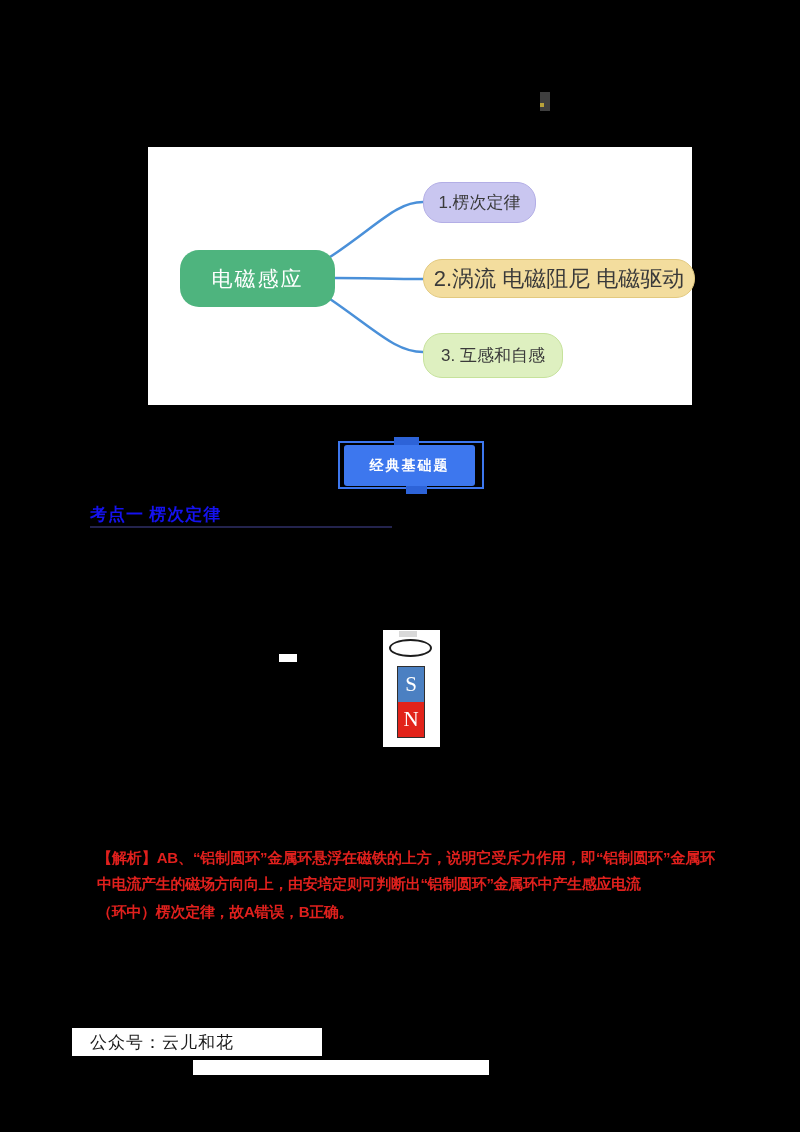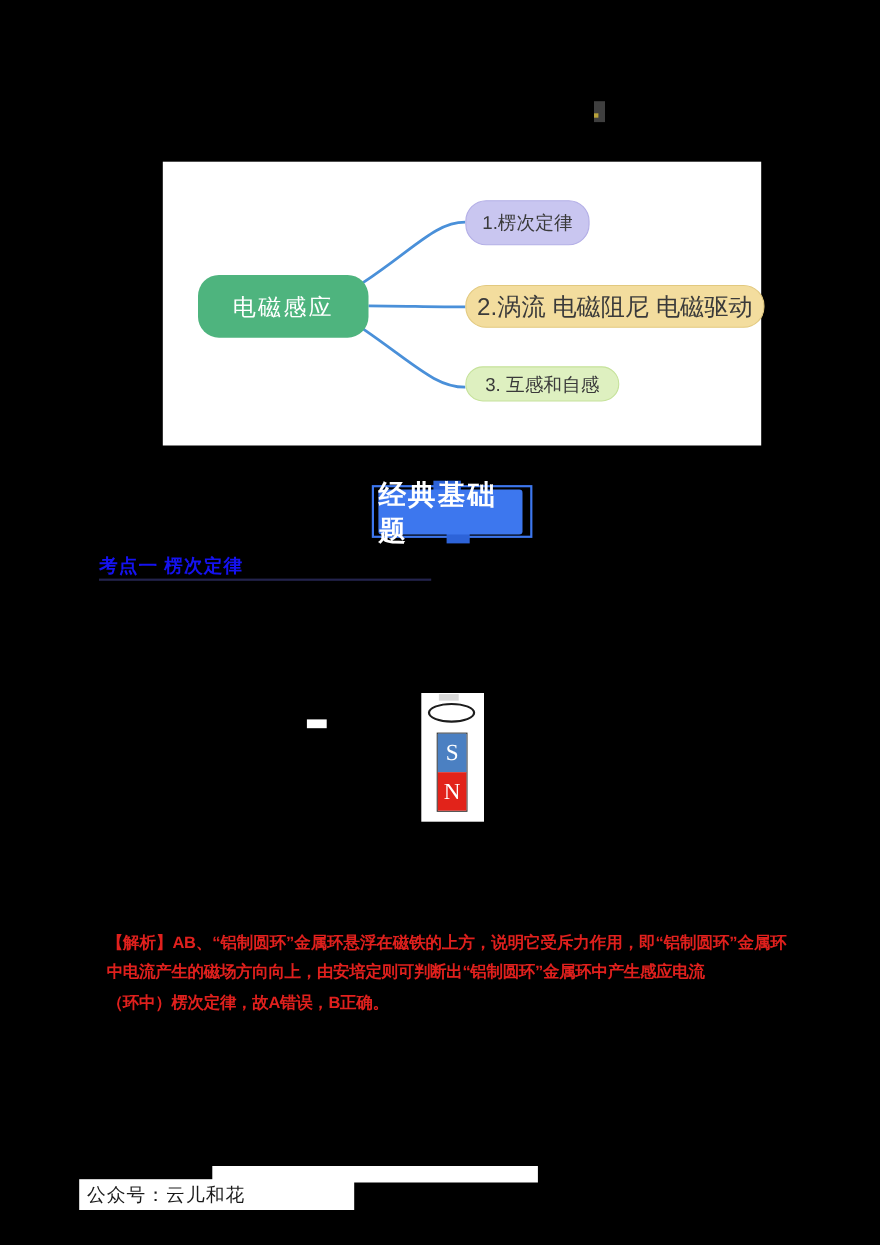--- a/index.html
+++ b/index.html
@@ -17,30 +17,30 @@
   .top-mark .dot { position: absolute; left: 0; top: 11px; width: 4px; height: 4px; background: #b8a23a; }
 
   
   .mindmap-panel { position: absolute; left: 148px; top: 147px; width: 544px; height: 258px; background: #ffffff; }
   .mindmap-panel svg.connectors { position: absolute; left: 0; top: 0; }
   .mm-node { position: absolute; display: flex; align-items: center; justify-content: center; border-radius: 19px; }
   .mm-root { left: 32px; top: 103px; width: 155px; height: 57px; background: #4eb47e; color: #ffffff;
              font-size: 21px; letter-spacing: 2px; font-weight: 500; }
   .mm-b1 { left: 275px; top: 35px;  width: 113px; height: 41px; background: #c9c6f0; border: 1.5px solid #b3aee6; color: #3a3a3a; font-size: 17px; }
   .mm-b2 { left: 275px; top: 112px; width: 272px; height: 39px; background: #f3dd9e; border: 1.5px solid #e2c97f; color: #3a3a3a; font-size: 22px; }
-  .mm-b3 { left: 275px; top: 186px; width: 140px; height: 32px; background: #def0c0; border: 1.5px solid #c6e29b; color: #3a3a3a; font-size: 17px; }
+  .mm-b3 { left: 275px; top: 186px; width: 140px; height: 45px; background: #def0c0; border: 1.5px solid #c6e29b; color: #3a3a3a; font-size: 17px; }
 
   
   .banner { position: absolute; left: 330px; top: 436px; width: 166px; height: 60px; }
   .banner .outline { position: absolute; left: 8px; top: 5px; width: 146px; height: 48px; border: 2px solid #3d77ee; }
   .banner .tab-top { position: absolute; left: 64px; top: 1px; width: 25px; height: 9px; background: #2d63d8; }
   .banner .tab-bottom { position: absolute; left: 76px; top: 49px; width: 21px; height: 9px; background: #2d63d8; }
   .banner .fill { position: absolute; left: 14px; top: 9px; width: 131px; height: 41px; background: #3d77ee;
                   border-radius: 3px; display: flex; align-items: center; justify-content: center;
-                  color: #ffffff; font-size: 25px; font-weight: bold; letter-spacing: 2px; }
+                  color: #ffffff; font-size: 14px; font-weight: bold; letter-spacing: 2px; }
 
   
   .section-heading { position: absolute; left: 90px; top: 503px; color: #1512f0; font-size: 17px; font-weight: bold; letter-spacing: 1px; font-family: Liberation Serif, serif; }
   .heading-underline { position: absolute; left: 90px; top: 526px; width: 302px; height: 2px; background: #23234d; }
 
   
   .figure-box { position: absolute; left: 383px; top: 630px; width: 57px; height: 117px; background: #ffffff; }
   .figure-box .smudge { position: absolute; left: 16px; top: 1px; width: 18px; height: 6px; background: #d9d9d9; }
   .coil-ring { position: absolute; left: 6px; top: 9px; width: 43px; height: 18px; border: 2.5px solid #1c1c1c; border-radius: 50%; background: #ffffff; }
   .magnet { position: absolute; left: 14px; top: 36px; width: 28px; height: 72px; border: 1px solid #2f2f2f; }
@@ -50,22 +50,22 @@
   .pole-n { background: #e2231a; }
   .white-dash { position: absolute; left: 279px; top: 654px; width: 18px; height: 8px; background: #ffffff; }
 
   
   .solution { position: absolute; left: 97px; top: 845px; width: 618px; color: #e0201d;
               font-size: 15px; font-weight: bold; line-height: 25.5px; text-align: justify; letter-spacing: -0.3px; }
   .solution p.answer-line { margin-bottom: 4px; }
   .solution p.mid { margin: 3px 0; }
 
   
-  .footer-bar { position: absolute; left: 72px; top: 1072px; width: 250px; height: 28px; background: #ffffff;
-                display: flex; align-items: center; padding-left: 7px; color: #1a1a1a; font-size: 17px; letter-spacing: 1px; }
+  .footer-bar { position: absolute; left: 72px; top: 1028px; width: 250px; height: 28px; background: #ffffff;
+                display: flex; align-items: center; padding-left: 18px; color: #1a1a1a; font-size: 17px; letter-spacing: 1px; }
   .footer-strip { position: absolute; left: 193px; top: 1060px; width: 296px; height: 15px; background: #ffffff; }
 </style>
 </head>
 <body>
 
 <div class="page">
 
   <div class="top-mark">
     <div class="dot"></div>
   </div>

